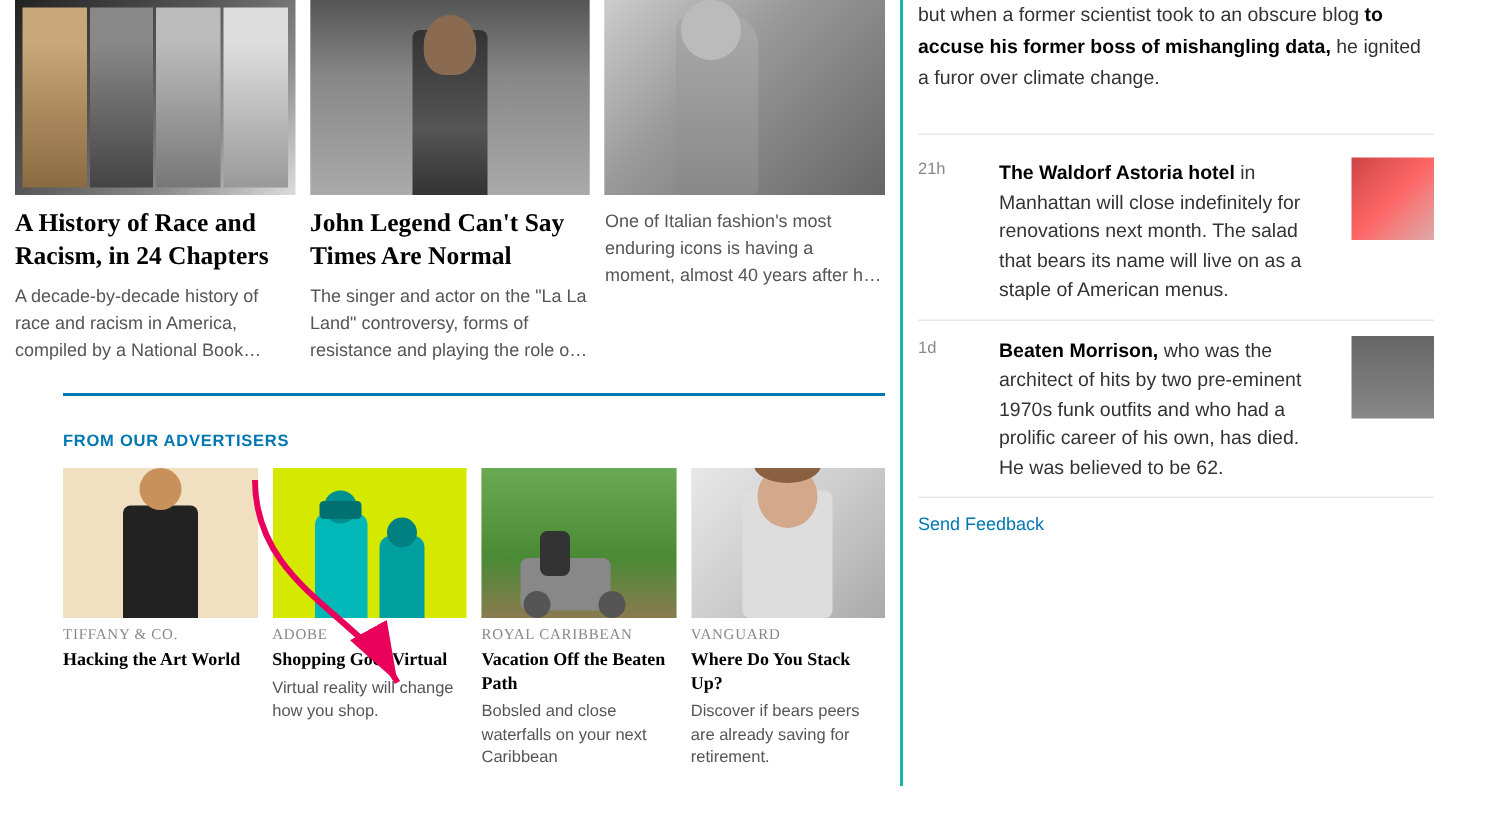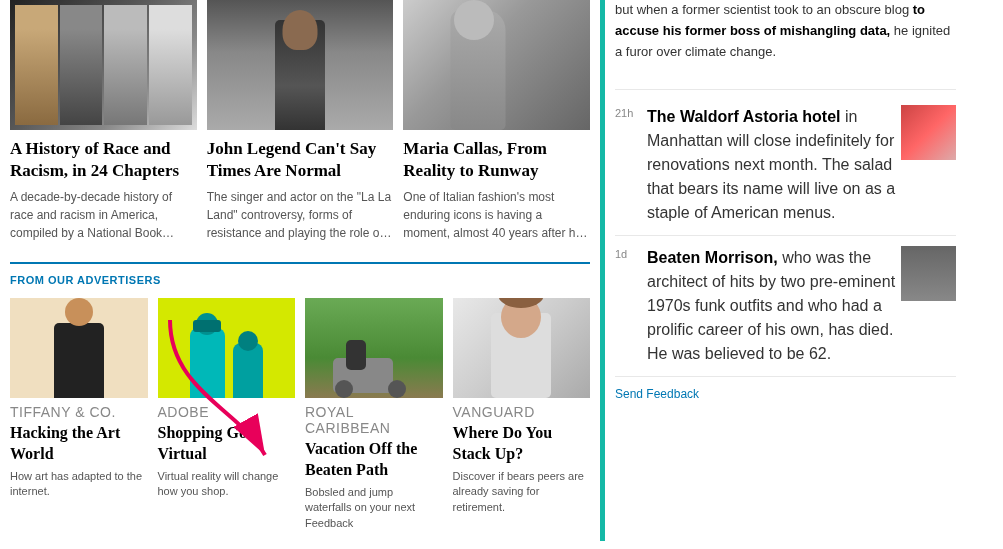--- a/index.html
+++ b/index.html
@@ -68,21 +68,22 @@
     .article-excerpt {
       font-family: Arial, sans-serif;
       font-size: 12px;
       color: #555;
       line-height: 1.5;
     }
 
     
     .advertisers-section {
       border-top: 2px solid #0077b3;
-      padding-top: 10px;
+      padding-top: 24px;
+      margin-left: 32px;
     }
 
     .advertisers-label {
       font-family: Arial, sans-serif;
       font-size: 11px;
       font-weight: bold;
       color: #0077b3;
       text-transform: uppercase;
       letter-spacing: 0.5px;
       margin-bottom: 12px;
@@ -135,75 +136,75 @@
     }
 
     .ad-image.adp {
       background: #1a3a5c;
       display: flex;
       align-items: center;
       justify-content: center;
     }
 
     .ad-sponsor {
-      font-family: Liberation Sans, sans-serif;
-      font-size: 14px;
+      font-family: Liberation Serif, serif;
+      font-size: 10px;
       color: #888;
       text-transform: uppercase;
       letter-spacing: 0.5px;
       margin-bottom: 3px;
     }
 
     .ad-title {
       font-family: Georgia, serif;
-      font-size: 16px;
+      font-size: 12px;
       font-weight: bold;
       color: #000;
       line-height: 1.3;
       margin-bottom: 4px;
     }
 
     .ad-excerpt {
       font-family: Arial, sans-serif;
       font-size: 11px;
       color: #555;
       line-height: 1.4;
     }
 
     
     .sidebar {
       width: 366px;
       padding: 0 10px;
-      border-left: 5px solid #14b8a6;
+      border-left: 2px solid #14b8a6;
     }
 
     .sidebar-item {
       display: flex;
-      gap: 2px;
+      gap: 24px;
       padding: 10px 0;
       border-bottom: 1px solid #e8e8e8;
       cursor: pointer;
     }
 
     .sidebar-item:first-child {
       padding-top: 0;
     }
 
     .sidebar-time {
       font-family: Arial, sans-serif;
       font-size: 11px;
       color: #888;
       min-width: 30px;
       padding-top: 2px;
     }
 
     .sidebar-text {
       flex: 1;
       font-family: Arial, sans-serif;
-      font-size: 16px;
+      font-size: 13px;
       color: #333;
       line-height: 1.5;
     }
 
     .sidebar-text strong {
       font-weight: bold;
       color: #000;
     }
 
     .sidebar-thumb {
@@ -337,21 +338,20 @@
         </div>
 
         <div class="article-card">
           <div class="article-image maria-callas">
             <div style="width:100%;height:100%;background:linear-gradient(135deg,#ccc 0%,#999 40%,#666 100%);position:relative;">
 
               <div style="position:absolute;bottom:0;left:40%;transform:translateX(-50%);width:55px;height:120px;background:linear-gradient(180deg,#aaa 0%,#888 100%);border-radius:10px 20px 5px 5px;"></div>
               <div style="position:absolute;bottom:90px;left:38%;transform:translateX(-50%);width:40px;height:40px;background:#bbb;border-radius:50%;"></div>
             </div>
           </div>
-          <div class="article-title">Maria Callas, From Reality to Runway</div>
           <div class="article-excerpt top-article-desc-text">One of Italian fashion's most enduring icons is having a moment, almost 40 years after her death.</div>
         </div>
 
       </div>
 
       <div class="advertisers-section">
         <div class="advertisers-label">FROM OUR ADVERTISERS</div>
 
         <div class="ad-grid">
 
@@ -359,21 +359,20 @@
             <div class="ad-image tiffany">
 
               <div style="position:relative;width:100%;height:100%;background:#f0dfc0;display:flex;align-items:flex-end;justify-content:center;">
                 <div style="width:50px;height:75px;background:#222;border-radius:5px 5px 0 0;position:relative;">
                   <div style="position:absolute;top:-25px;left:50%;transform:translateX(-50%);width:28px;height:28px;background:#c8905a;border-radius:50%;"></div>
                 </div>
               </div>
             </div>
             <div class="ad-sponsor">TIFFANY &amp; CO.</div>
             <div class="ad-title">Hacking the Art World</div>
-            <div class="ad-excerpt">How art has adapted to the internet.</div>
           </div>
 
           <div class="ad-card" style="position:relative;">
             <div class="ad-image adobe">
 
               <div style="position:relative;width:100%;height:100%;background:#d4e800;display:flex;align-items:flex-end;justify-content:center;gap:8px;padding-bottom:0;">
                 <div style="width:35px;height:70px;background:#00b8b8;border-radius:8px 8px 0 0;position:relative;">
                   <div style="position:absolute;top:-15px;left:50%;transform:translateX(-50%);width:22px;height:22px;background:#009090;border-radius:50%;"></div>
                   <div style="position:absolute;top:-8px;left:50%;transform:translateX(-50%);width:28px;height:12px;background:#007070;border-radius:3px;"></div>
                 </div>
@@ -393,21 +392,21 @@
               <div style="width:100%;height:100%;background:linear-gradient(180deg,#6aaa55 0%,#4a8a35 60%,#8a7a50 100%);position:relative;">
                 <div style="position:absolute;bottom:5px;left:20%;width:60px;height:35px;background:#888;border-radius:5px;"></div>
                 <div style="position:absolute;bottom:0;left:22%;width:18px;height:18px;background:#555;border-radius:50%;"></div>
                 <div style="position:absolute;bottom:0;left:60%;width:18px;height:18px;background:#555;border-radius:50%;"></div>
 
                 <div style="position:absolute;bottom:28px;left:30%;width:20px;height:30px;background:#333;border-radius:5px;"></div>
               </div>
             </div>
             <div class="ad-sponsor">ROYAL CARIBBEAN</div>
             <div class="ad-title">Vacation Off the Beaten Path</div>
-            <div class="ad-excerpt">Bobsled and jump waterfalls on your next Feedback</div>
+            <div class="ad-excerpt">Bobsled and close waterfalls on your next Caribbean</div>
           </div>
 
           <div class="ad-card">
             <div class="ad-image vanguard">
 
               <div style="width:100%;height:100%;background:linear-gradient(135deg,#e8e8e8 0%,#ccc 50%,#aaa 100%);position:relative;">
                 <div style="position:absolute;bottom:0;left:50%;transform:translateX(-50%);width:60px;height:85px;background:#ddd;border-radius:5px;"></div>
                 <div style="position:absolute;bottom:60px;left:50%;transform:translateX(-50%);width:40px;height:42px;background:#d4a88a;border-radius:50%;"></div>
                 <div style="position:absolute;bottom:90px;left:50%;transform:translateX(-50%);width:45px;height:25px;background:#8a6040;border-radius:50%;"></div>
               </div>

